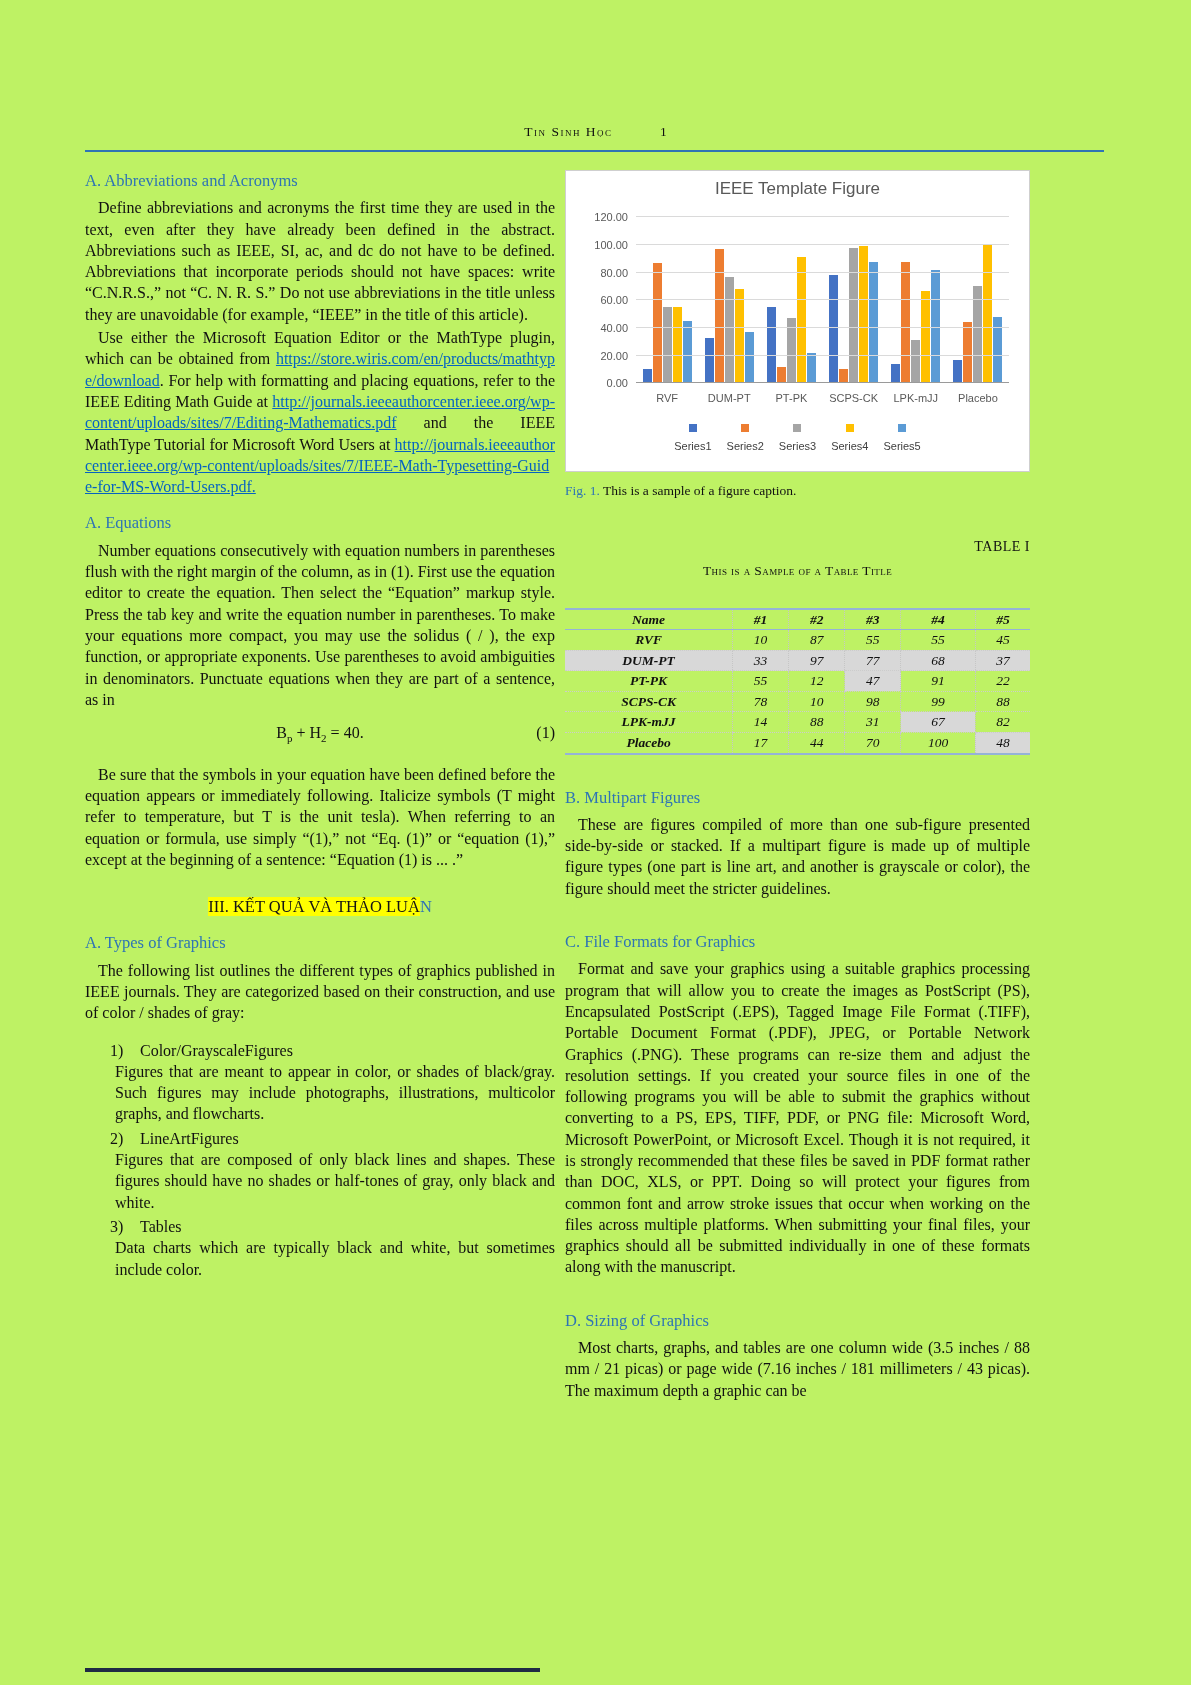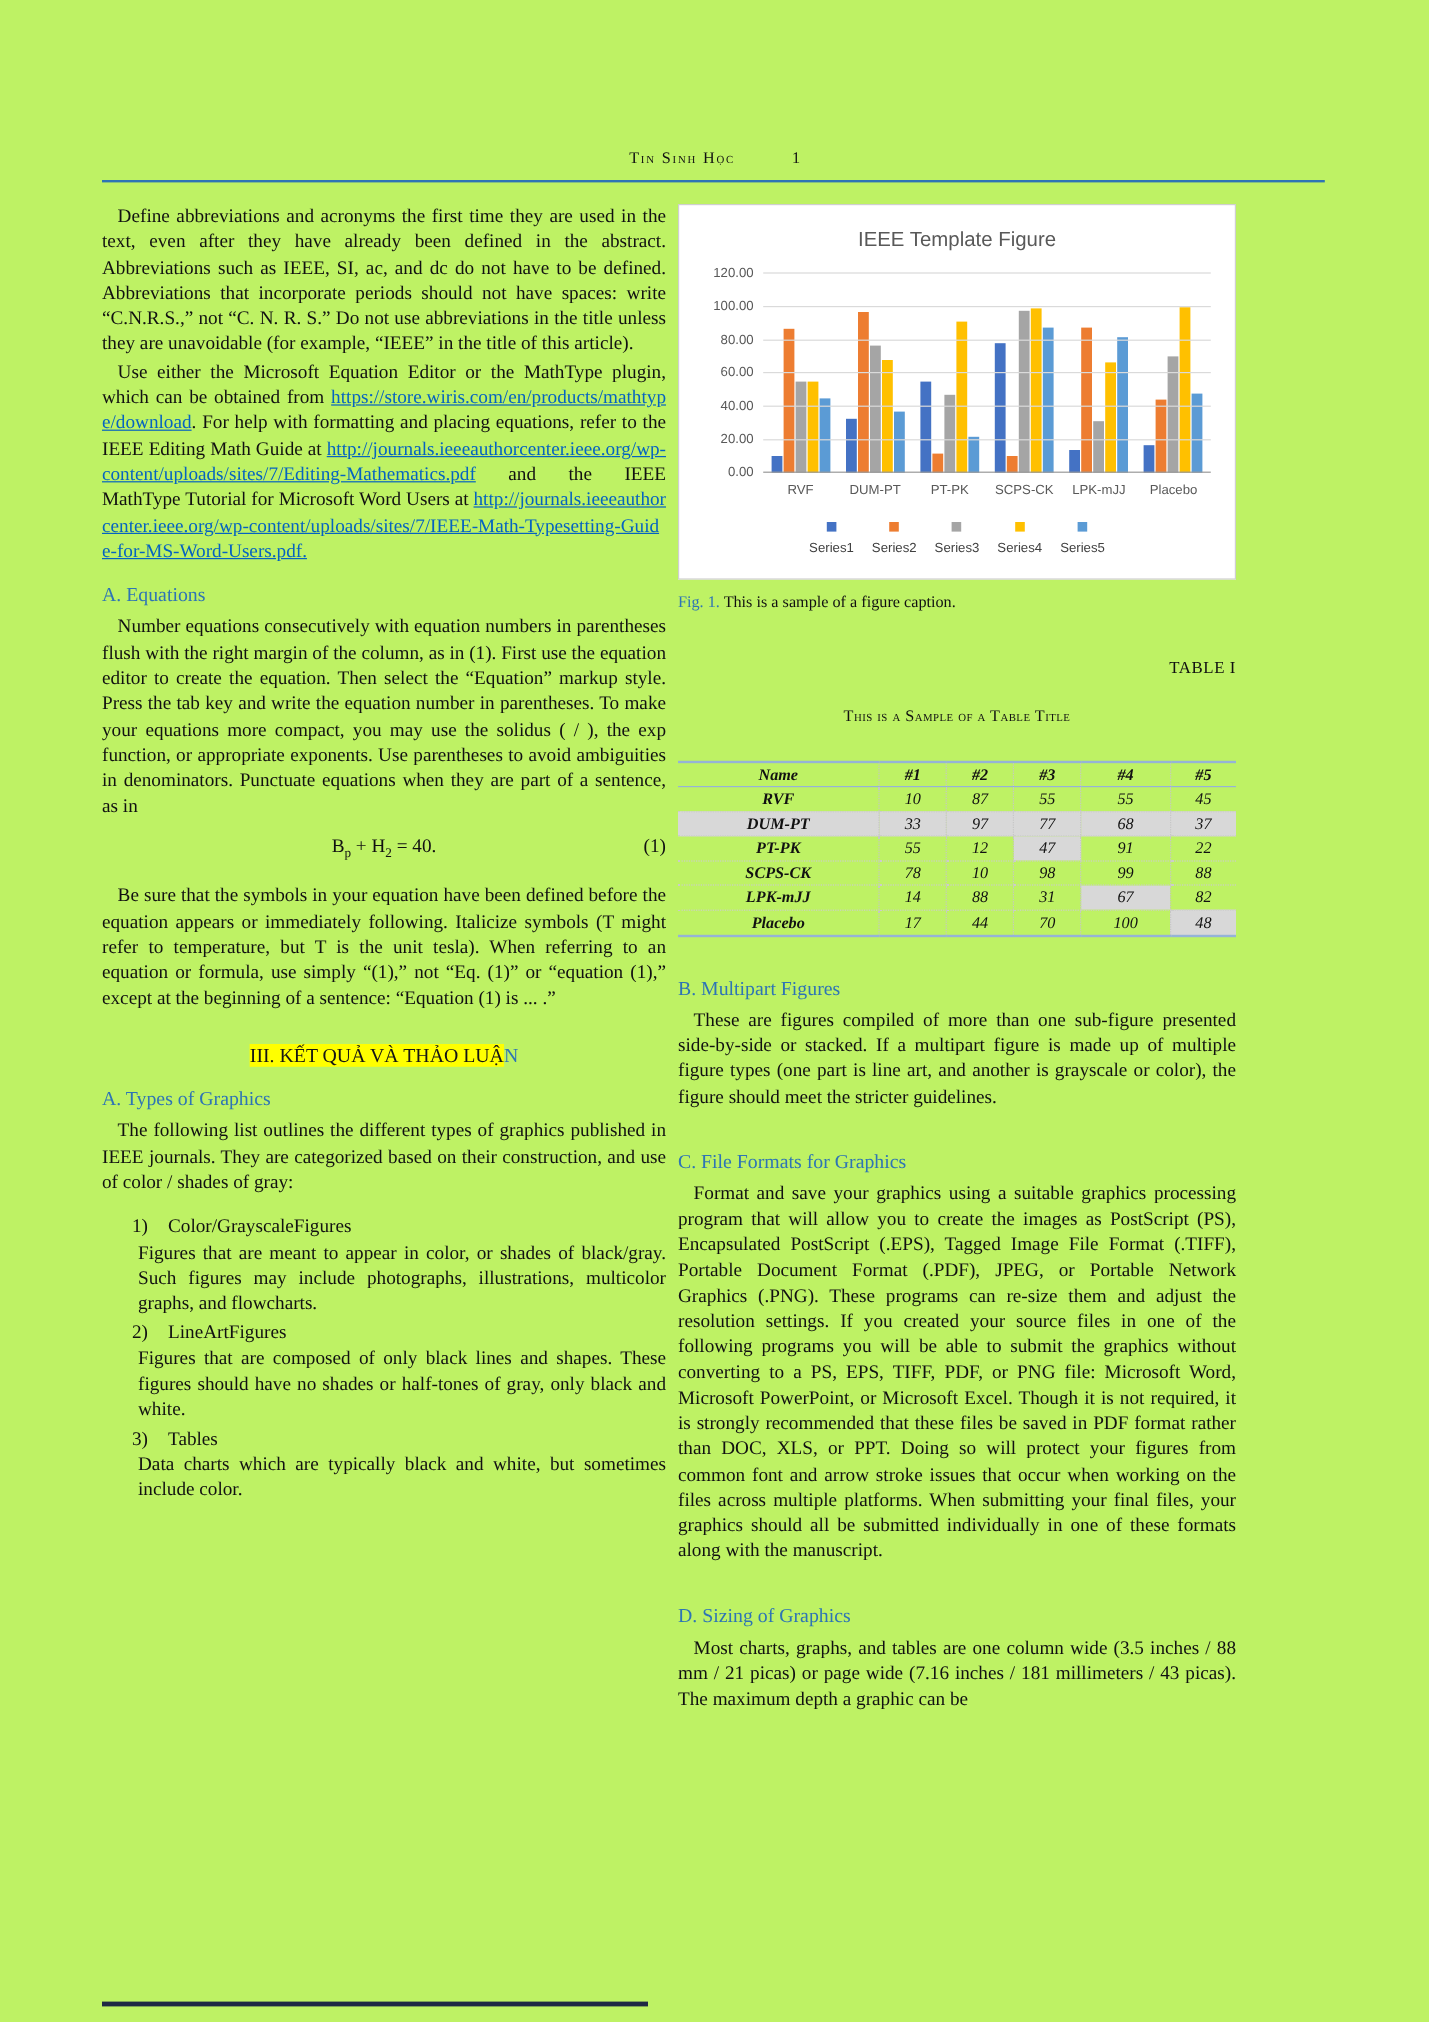--- a/index.html
+++ b/index.html
@@ -27,42 +27,42 @@
   .sec3{text-align:center;margin:26px 0 10px;font-size:16.5px;color:#151515;}
   .hl{background:var(--highlight-yellow,#FFFF00);}
   .sec3 .tail{color:var(--heading-blue,#2E74B5);}
   
   .gt-list{margin-top:16px;}
   .gt-item{margin:3px 0;}
   .gt-head{margin-left:25px;text-align:left;}
   .gt-num{display:inline-block;width:30px;}
   .gt-body{margin-left:30px;text-align:justify;}
   
-  .figure{border:1px solid #cfcfcf;background:#fff;padding:18px 12px 14px 12px;
+  .figure{border:1px solid #cfcfcf;background:#fff;padding:7px 12px 14px 12px;
           font-family:"Liberation Sans",sans-serif;}
   .chart-title{text-align:center;color:#595959;font-size:17px;}
   .chart-wrap{position:relative;margin:18px 8px 0 58px;height:166px;}
   .gridline{position:absolute;left:0;right:0;height:0;border-top:1px solid #dadada;}
   .gridline.axis-line{border-top-color:#9a9a9a;}
   .bars-row{position:absolute;left:0;right:0;top:0;bottom:0;display:flex;}
   .bar-group{flex:1;display:flex;align-items:flex-end;justify-content:center;gap:1px;height:100%;}
   .bar{width:9px;}
   .ytick{position:absolute;left:-62px;width:54px;text-align:right;font-size:11px;color:#595959;
          transform:translateY(50%);line-height:1;}
   .xlabels{display:flex;margin:5px 8px 0 58px;}
   .xtick{flex:1;text-align:center;font-size:11px;color:#595959;}
   .legend{display:flex;justify-content:center;gap:15px;margin-top:14px;}
   .legend-item{display:flex;align-items:center;gap:4px;font-size:11px;color:#404040;flex-direction:column;}
   .swatch{width:8px;height:8px;display:inline-block;}
   
   .caption{margin-top:10px;font-size:13.5px;line-height:1.35;text-align:left;}
   .fig-label{color:var(--heading-blue,#2E74B5);}
   
   .table-label{text-align:right;margin-top:36px;font-size:14px;letter-spacing:.5px;}
-  .table-title{text-align:center;margin-top:18px;font-size:13.5px;font-variant:small-caps;letter-spacing:.4px;}
+  .table-title{text-align:center;margin-top:3px;font-size:13.5px;font-variant:small-caps;letter-spacing:.4px;}
   table.data{width:100%;border-collapse:collapse;margin-top:26px;font-size:13.5px;font-style:italic;}
   table.data td{padding:1px 3px;text-align:center;line-height:1.3;border-left:1px dotted #c6c6c6;}
   table.data td:first-child{border-left:none;font-weight:bold;}
   table.data thead td{font-weight:bold;border-top:2px solid var(--table-rule-blue,#95B3D7);
                       border-bottom:1px solid var(--table-rule-blue,#95B3D7);}
   table.data tbody td{border-bottom:1px dotted #cccccc;}
   table.data tbody tr:last-child td{border-bottom:2px solid var(--table-rule-blue,#95B3D7);}
   .shaded{background:var(--table-shade-gray,#D8D8D8);}
 </style>
 </head>
@@ -71,20 +71,21 @@
 <div class="page">
 
   <div class="pg-header">
     <span class="journal-name">Tin Sinh Học</span>
     <span class="page-num">1</span>
   </div>
   <div class="header-rule"></div>
 
   <div class="col col-left">
 
+    <div class="sec" style="margin-top:0">A. Abbreviations and Acronyms</div>
     <p class="body">Define abbreviations and acronyms the first time they are used in the text, even after they have already been defined in the abstract. Abbreviations such as IEEE, SI, ac, and dc do not have to be defined. Abbreviations that incorporate periods should not have spaces: write “C.N.R.S.,” not “C. N. R. S.” Do not use abbreviations in the title unless they are unavoidable (for example, “IEEE” in the title of this article).</p>
     <p class="body"><span>Use either the Microsoft Equation Editor or the MathType plugin, which can be obtained from </span><a href="#" class="lnk">https://store.wiris.com/en/products/mathtype/download</a><span>. For help with formatting and placing equations, refer to the IEEE Editing Math Guide at </span><a href="#" class="lnk">http://journals.ieeeauthorcenter.ieee.org/wp-content/uploads/sites/7/Editing-Mathematics.pdf</a><span> and the IEEE MathType Tutorial for Microsoft Word Users at </span><a href="#" class="lnk">http://journals.ieeeauthorcenter.ieee.org/wp-content/uploads/sites/7/IEEE-Math-Typesetting-Guide-for-MS-Word-Users.pdf.</a></p>
 
     <div class="sec">A. Equations</div>
     <p class="body">Number equations consecutively with equation numbers in parentheses flush with the right margin of the column, as in (1). First use the equation editor to create the equation. Then select the “Equation” markup style. Press the tab key and write the equation number in parentheses. To make your equations more compact, you may use the solidus ( / ), the exp function, or appropriate exponents. Use parentheses to avoid ambiguities in denominators. Punctuate equations when they are part of a sentence, as in</p>
 
     <div class="eq-row"><span>B</span><sub>p</sub><span> + H</span><sub>2</sub><span> = 40.</span><span class="eq-num">(1)</span></div>
 
     <p class="body">Be sure that the symbols in your equation have been defined before the equation appears or immediately following. Italicize symbols (T might refer to temperature, but T is the unit tesla). When referring to an equation or formula, use simply “(1),” not “Eq. (1)” or “equation (1),” except at the beginning of a sentence: “Equation (1) is ... .”</p>
 

